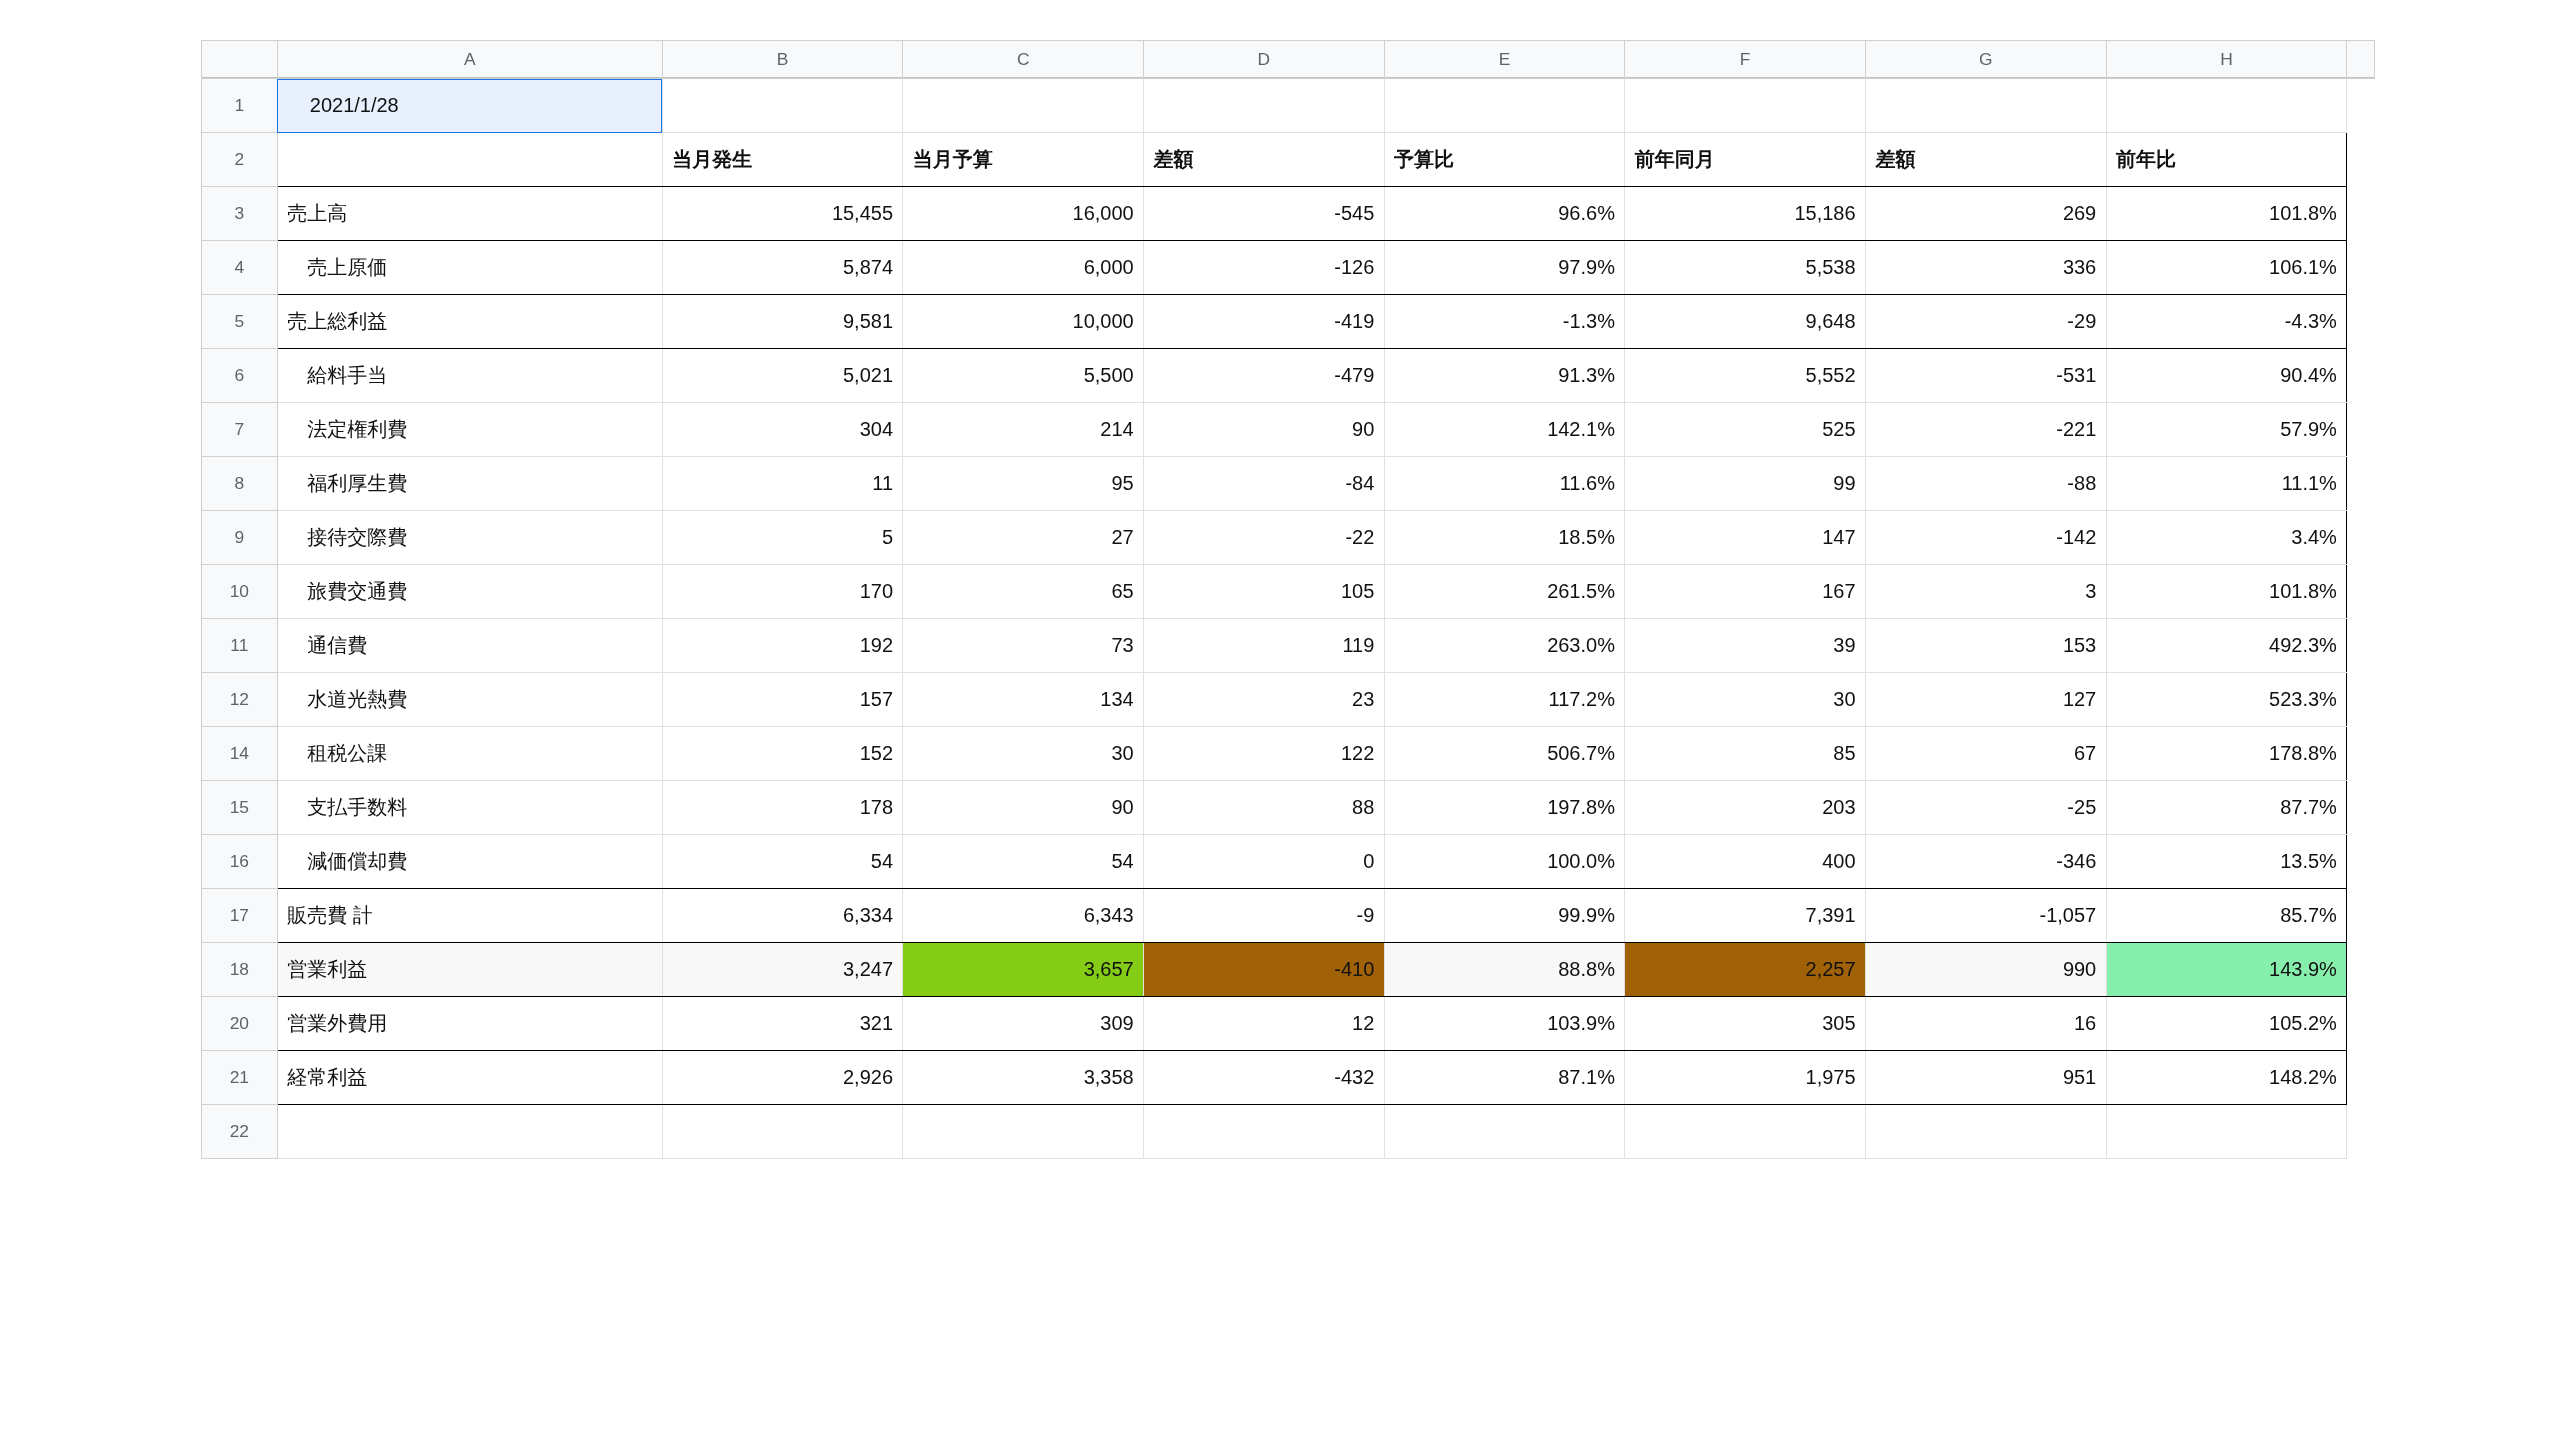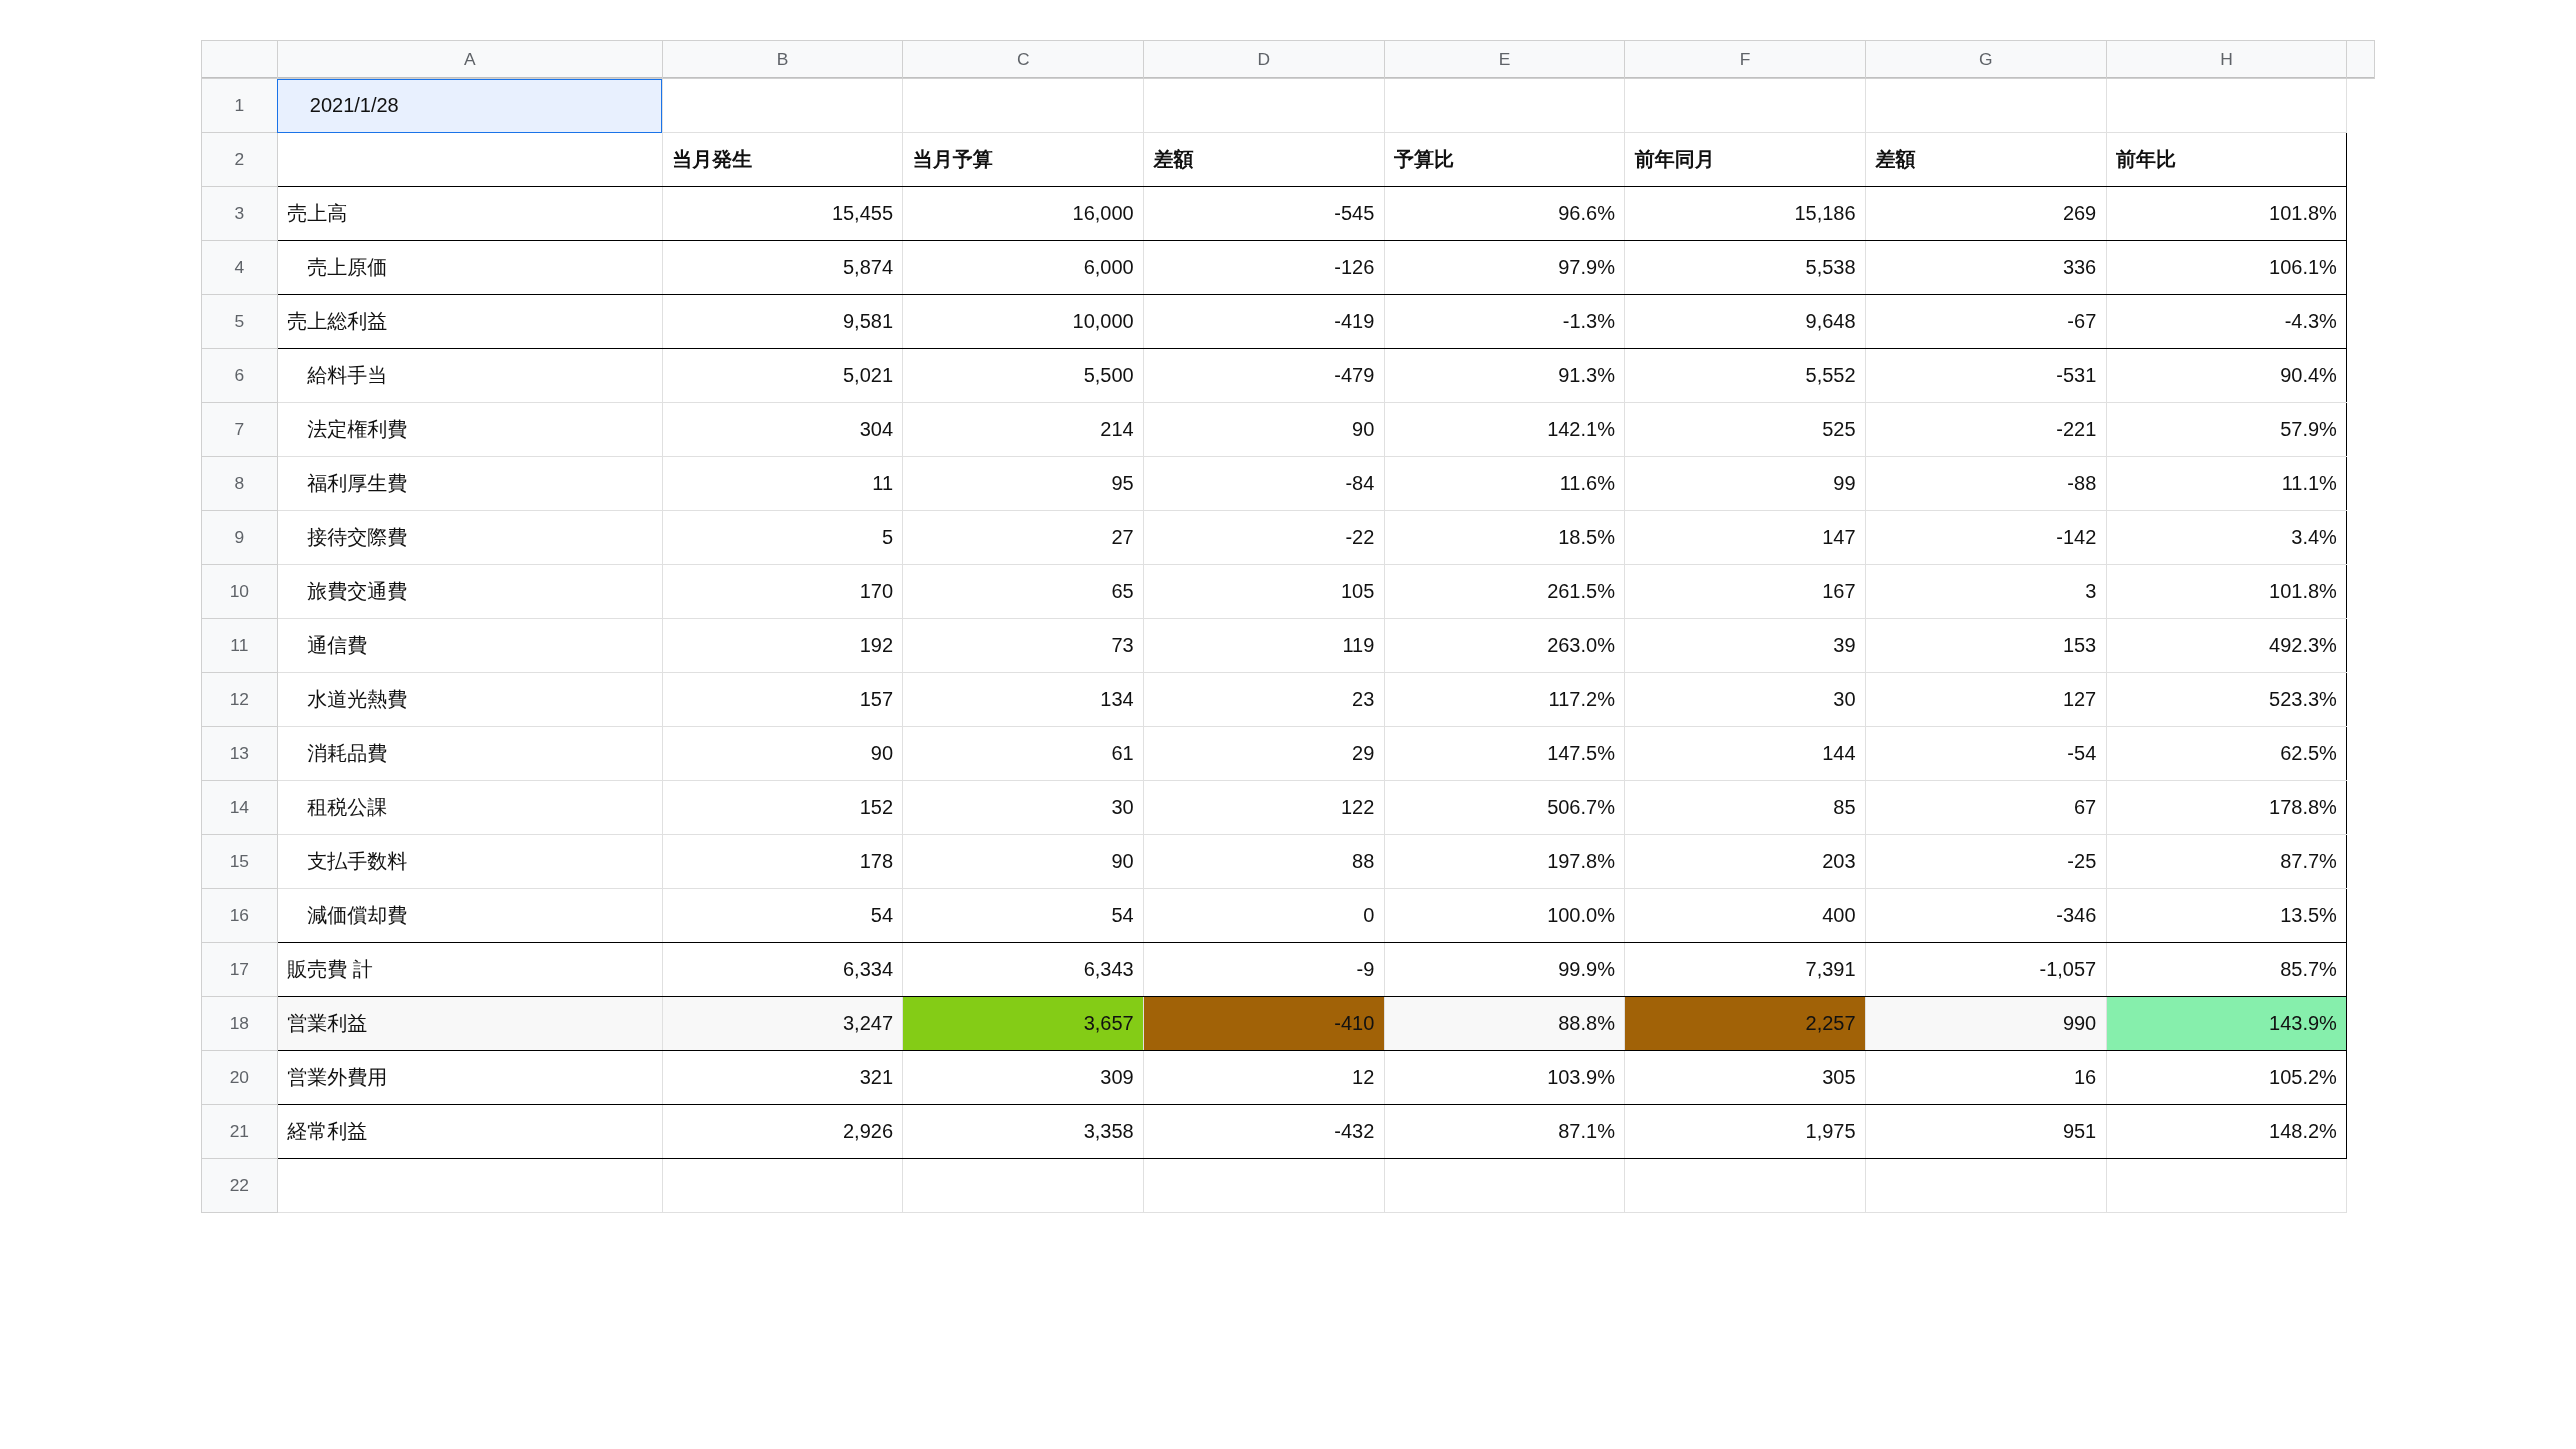--- a/index.html
+++ b/index.html
@@ -170,21 +170,21 @@
           <td class="stubcell"></td>
         </tr>
         <tr>
           <td class="rowhead">5</td>
           <td class="cell txt bl bb">売上総利益</td>
           <td class="cell num bl bb">9,581</td>
           <td class="cell num bl bb">10,000</td>
           <td class="cell num bl bb">-419</td>
           <td class="cell num bl bb">-1.3%</td>
           <td class="cell num bl bb">9,648</td>
-          <td class="cell num bl bb">-67</td>
+          <td class="cell num bl bb">-29</td>
           <td class="cell num bl br bb">-4.3%</td>
           <td class="stubcell"></td>
         </tr>
         <tr>
           <td class="rowhead">6</td>
           <td class="cell txt bl">　給料手当</td>
           <td class="cell num bl">5,021</td>
           <td class="cell num bl">5,500</td>
           <td class="cell num bl">-479</td>
           <td class="cell num bl">91.3%</td>
@@ -259,32 +259,20 @@
           <td class="cell num bl">157</td>
           <td class="cell num bl">134</td>
           <td class="cell num bl">23</td>
           <td class="cell num bl">117.2%</td>
           <td class="cell num bl">30</td>
           <td class="cell num bl">127</td>
           <td class="cell num bl br">523.3%</td>
           <td class="stubcell"></td>
         </tr>
         <tr>
-          <td class="rowhead">13</td>
-          <td class="cell txt bl">　消耗品費</td>
-          <td class="cell num bl">90</td>
-          <td class="cell num bl">61</td>
-          <td class="cell num bl">29</td>
-          <td class="cell num bl">147.5%</td>
-          <td class="cell num bl">144</td>
-          <td class="cell num bl">-54</td>
-          <td class="cell num bl br">62.5%</td>
-          <td class="stubcell"></td>
-        </tr>
-        <tr>
           <td class="rowhead">14</td>
           <td class="cell txt bl">　租税公課</td>
           <td class="cell num bl">152</td>
           <td class="cell num bl">30</td>
           <td class="cell num bl">122</td>
           <td class="cell num bl">506.7%</td>
           <td class="cell num bl">85</td>
           <td class="cell num bl">67</td>
           <td class="cell num bl br">178.8%</td>
           <td class="stubcell"></td>

